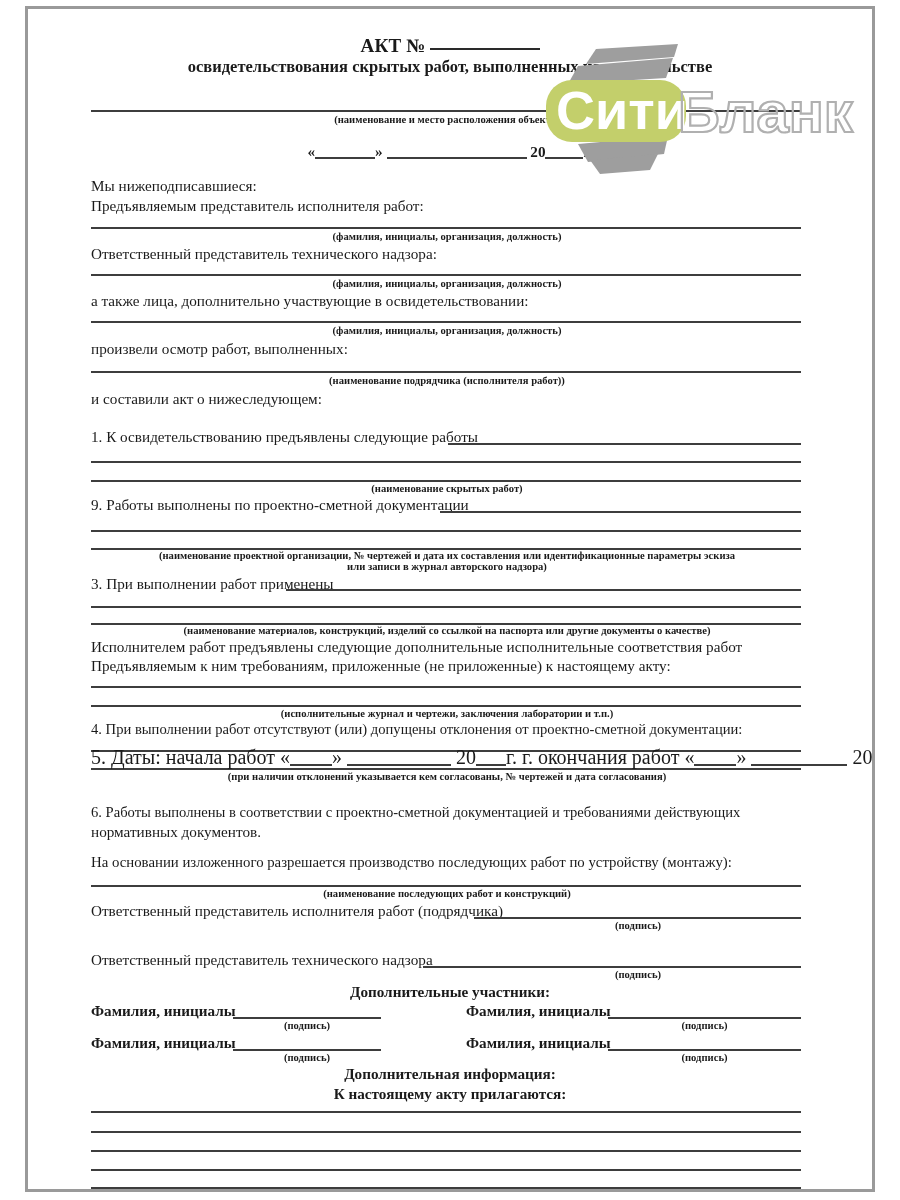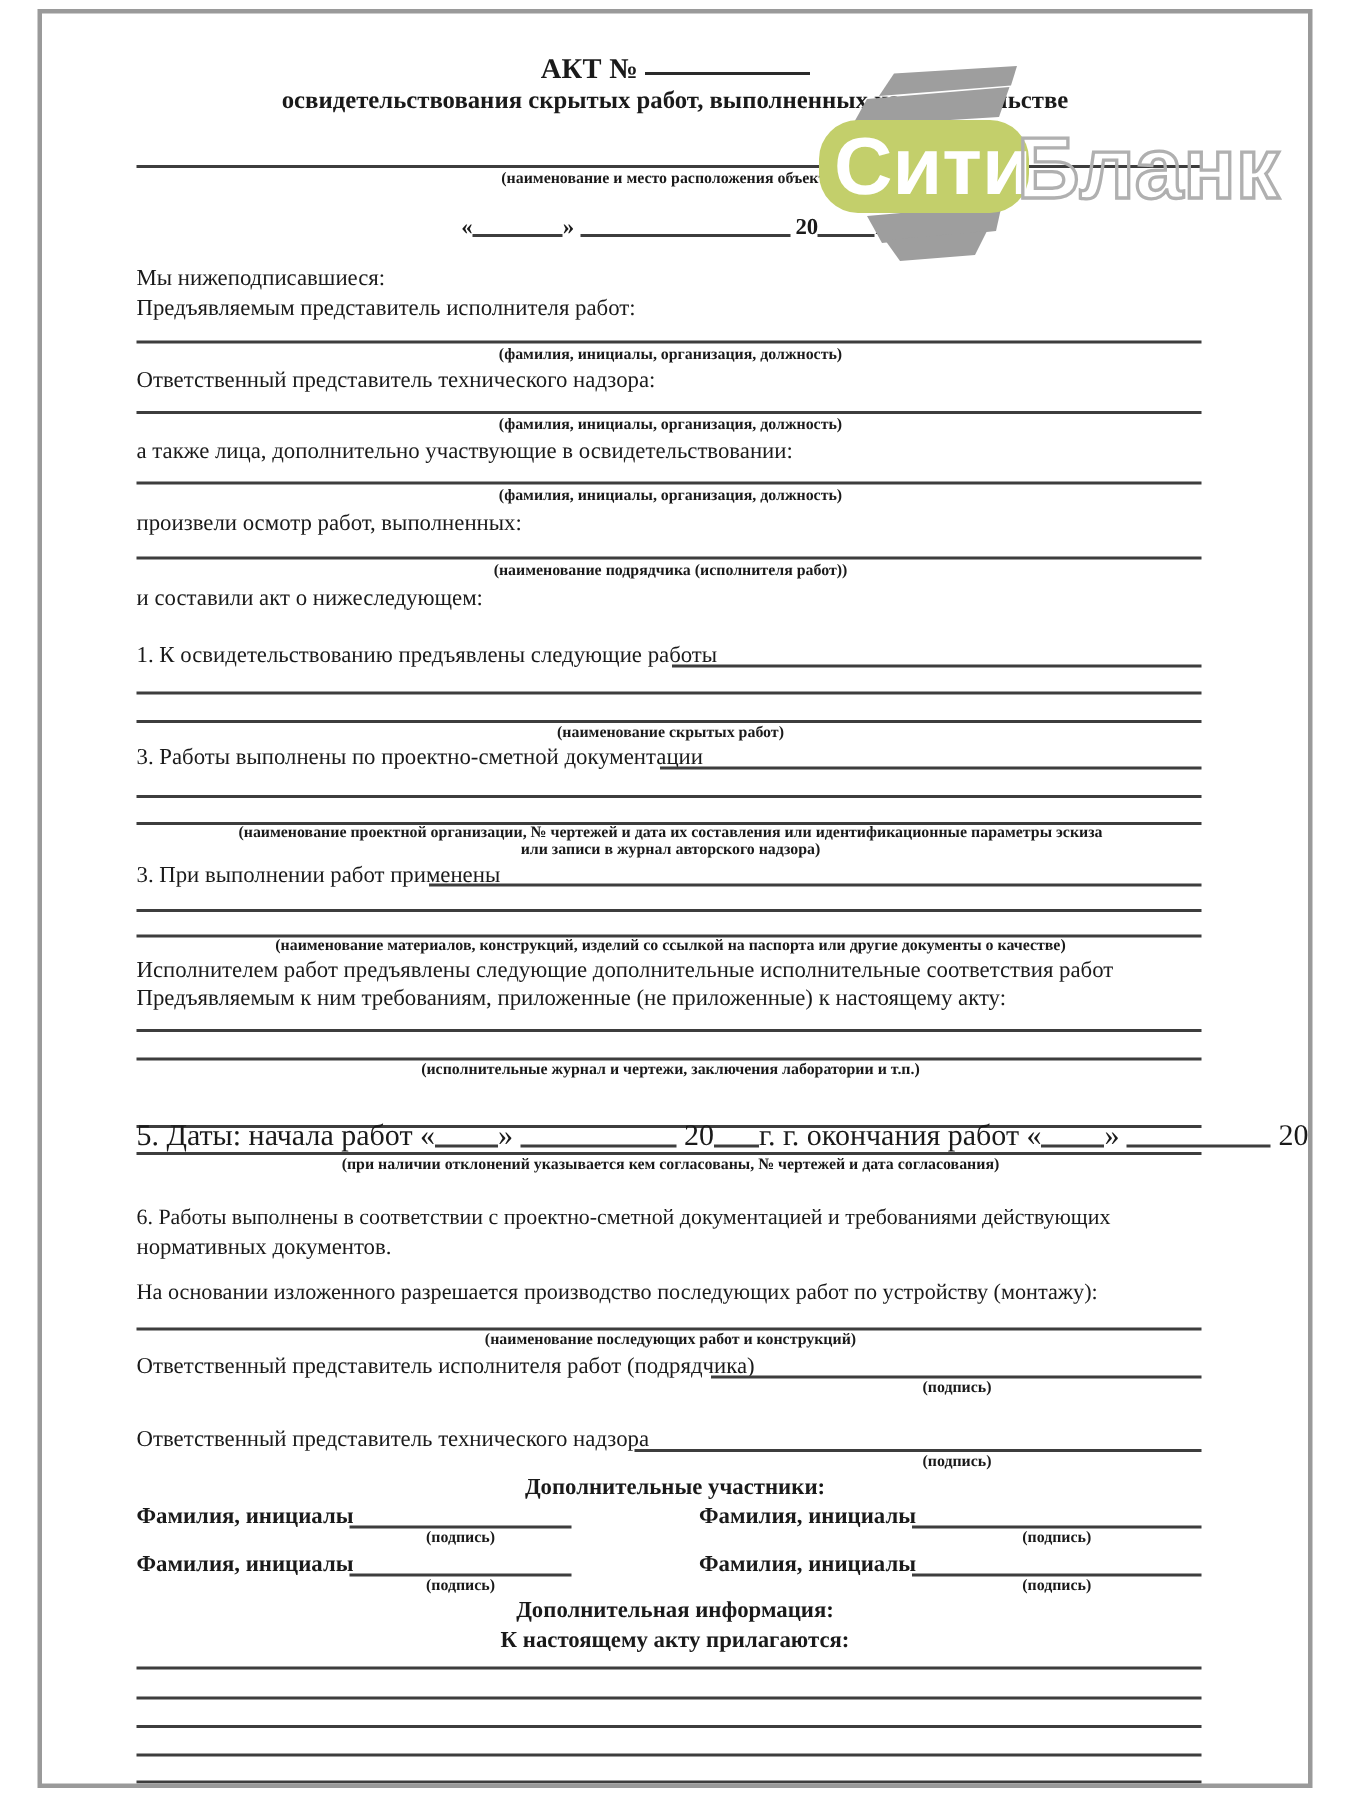--- a/index.html
+++ b/index.html
@@ -216,39 +216,40 @@
     <div class="caption" style="top:366px;">(наименование подрядчика (исполнителя работ))</div>
 
     <div class="row" style="top:381px;">и составили акт о нижеследующем:</div>
 
     <div class="row" style="top:419px;">1. К освидетельствованию предъявлены следующие работы</div>
     <div class="inline-rule" style="top:434px; left:420px; width:353px;"></div>
     <div class="rule" style="top:452px;"></div>
     <div class="rule" style="top:471px;"></div>
     <div class="caption" style="top:474px;">(наименование скрытых работ)</div>
 
-    <div class="row" style="top:487px;">3. Работы выполнены по проектно-сметной документации</div>
+    <div class="row" style="top:487px;">9. Работы выполнены по проектно-сметной документации</div>
     <div class="inline-rule" style="top:502px; left:412px; width:361px;"></div>
     <div class="rule" style="top:521px;"></div>
     <div class="rule" style="top:539px;"></div>
     <div class="caption" style="top:541px;">(наименование проектной организации, № чертежей и дата их составления или идентификационные параметры эскиза</div>
     <div class="caption" style="top:552px;">или записи в журнал авторского надзора)</div>
 
     <div class="row" style="top:566px;">3. При выполнении работ применены</div>
     <div class="inline-rule" style="top:580px; left:258px; width:515px;"></div>
     <div class="rule" style="top:597px;"></div>
     <div class="rule" style="top:614px;"></div>
     <div class="caption" style="top:616px;">(наименование материалов, конструкций, изделий со ссылкой на паспорта или другие документы о качестве)</div>
 
     <div class="row" style="top:629px;">Исполнителем работ предъявлены следующие дополнительные исполнительные соответствия работ</div>
     <div class="row" style="top:648px;">Предъявляемым к ним требованиям, приложенные (не приложенные) к настоящему акту:</div>
     <div class="rule" style="top:677px;"></div>
     <div class="rule" style="top:696px;"></div>
     <div class="caption" style="top:699px;">(исполнительные журнал и чертежи, заключения лаборатории и т.п.)</div>
 
+    <div class="row" style="top:712px; font-size:14.6px;">4. При выполнении работ отсутствуют (или) допущены отклонения от проектно-сметной документации:</div>
     <div class="rule" style="top:741px;"></div>
     <div class="rule" style="top:759px;"></div>
     <div class="caption" style="top:762px;">(при наличии отклонений указывается кем согласованы, № чертежей и дата согласования)</div>
 
     <div class="row" style="top:740px; font-size:20px;">
       <span>5. Даты: начала работ</span>
       <span>«</span><span class="u" style="width:42px;"></span><span>»</span>
       <span class="u" style="width:104px;"></span>
       <span>20</span><span class="u" style="width:30px;"></span><span>г.</span>
       <span>г. окончания работ</span>

